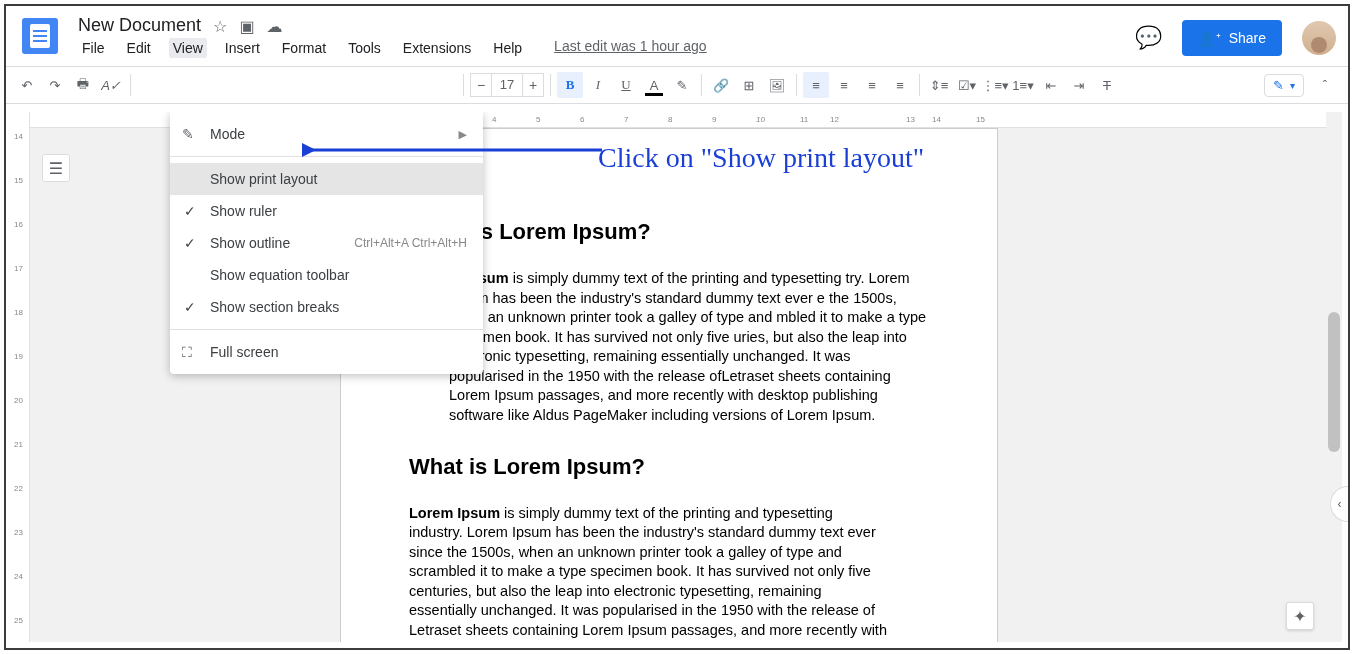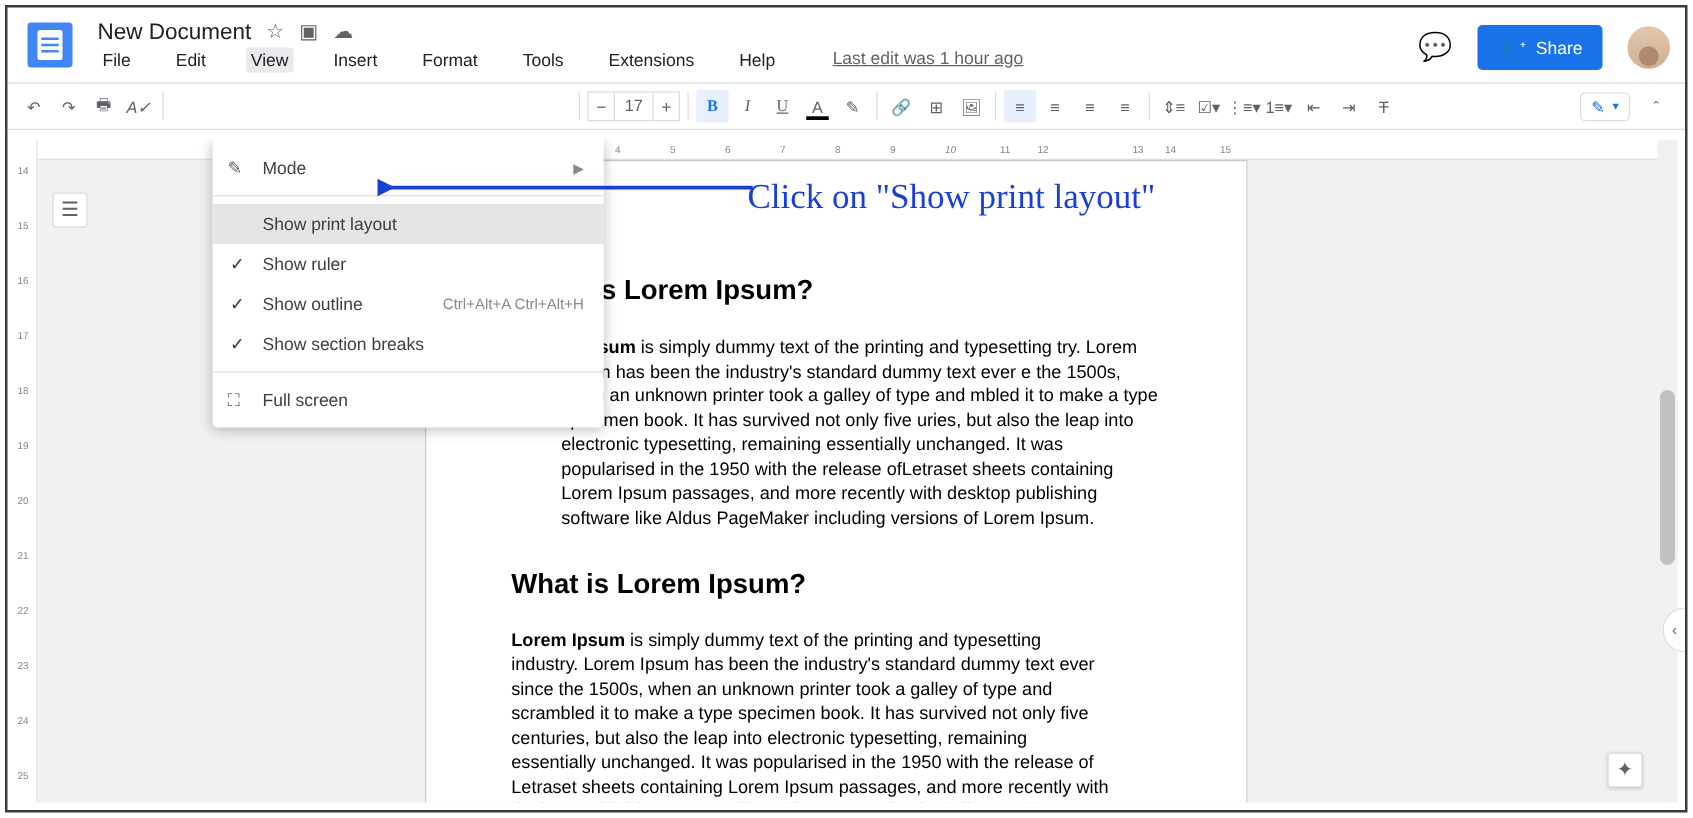--- a/index.html
+++ b/index.html
@@ -3,24 +3,24 @@
 <meta charset="utf-8">
 <style>
 * { box-sizing: border-box; margin: 0; padding: 0; }
 body { font-family: Arial, "Helvetica Neue", sans-serif; background: #fff; overflow: hidden; width: 1354px; height: 654px; position: relative; }
 .frame { position: absolute; inset: 4px; border: 2px solid #3c3c3c; background: #fff; }
 .titlebar { height: 60px; display: flex; align-items: center; padding: 0 16px; position: relative; }
 .docs-icon { width: 36px; height: 36px; background: #4285f4; border-radius: 3px; display: flex; align-items: center; justify-content: center; margin-right: 20px; }
 .docs-icon-inner { width: 20px; height: 24px; background: #fff; border-radius: 2px; display:flex; flex-direction:column; justify-content:center; gap:3px; padding:4px 3px;}
 .docs-icon-inner span{height:2px;background:#4285f4;}
 .title-area { display: flex; flex-direction: column; gap: 2px; }
-.title-row { display: flex; align-items: center; gap: 12px; }
+.title-row { display: flex; align-items: flex-end; gap: 12px; }
 .doc-title { font-size: 18px; color: #202124; }
 .title-icons { display: flex; gap: 12px; color: #5f6368; font-size: 16px; }
-.menubar { display: flex; gap: 28px; font-size: 14px; color: #202124; }
+.menubar { display: flex; gap: 14px; font-size: 14px; color: #202124; }
 .menubar .mi { padding: 2px 4px; cursor: pointer; }
 .menubar .mi.active { background: #e8eaed; border-radius: 3px; }
 .last-edit { color: #5f6368; text-decoration: underline; margin-left: 14px; font-size: 14px; }
 .titlebar-right { position: absolute; right: 12px; top: 14px; display: flex; align-items: center; gap: 20px; }
 .comment-icon { font-size: 22px; color: #3c4043; }
 .share-btn { background: #1a73e8; color: #fff; border: none; border-radius: 4px; height: 36px; padding: 0 16px; font-size: 14px; font-weight: 500; display: flex; align-items: center; gap: 8px; cursor: pointer; }
 .avatar { width: 34px; height: 34px; border-radius: 50%; background: linear-gradient(#e0c8b0,#d0b090); display:flex; align-items:flex-end; justify-content:center; overflow:hidden;}
 .avatar::before{content:"";width:16px;height:16px;background:#b08a70;border-radius:50%;margin-bottom:2px;}
 .toolbar { height: 38px; border-top: 1px solid #dadce0; border-bottom: 1px solid #dadce0; display: flex; align-items: center; padding: 0 8px; gap: 2px; font-size: 13px; color: #5f6368; position: relative; }
 .tb { width: 26px; height: 26px; display: flex; align-items: center; justify-content: center; cursor: pointer; border-radius: 2px; }
@@ -198,20 +198,23 @@
           <div class="vm-item">
             <span class="vm-check">✓</span>
             <span>Show ruler</span>
           </div>
           <div class="vm-item">
             <span class="vm-check">✓</span>
             <span>Show outline</span>
             <span class="vm-shortcut">Ctrl+Alt+A Ctrl+Alt+H</span>
           </div>
           <div class="vm-item">
+            <span>Show equation toolbar</span>
+          </div>
+          <div class="vm-item">
             <span class="vm-check">✓</span>
             <span>Show section breaks</span>
           </div>
           <div class="vm-sep"></div>
           <div class="vm-item">
             <span class="vm-icon">⛶</span>
             <span>Full screen</span>
           </div>
         </div>
 

